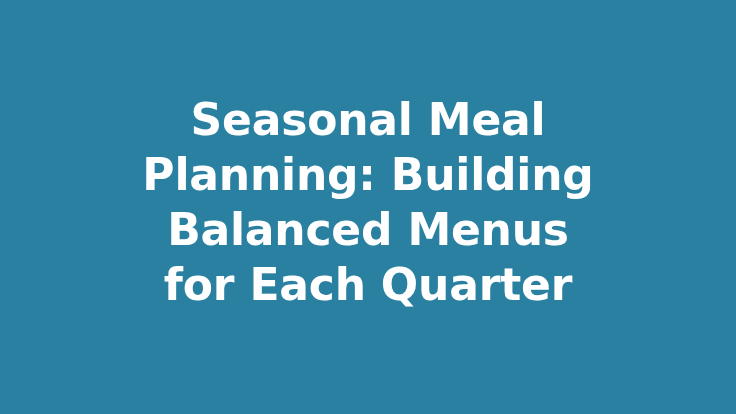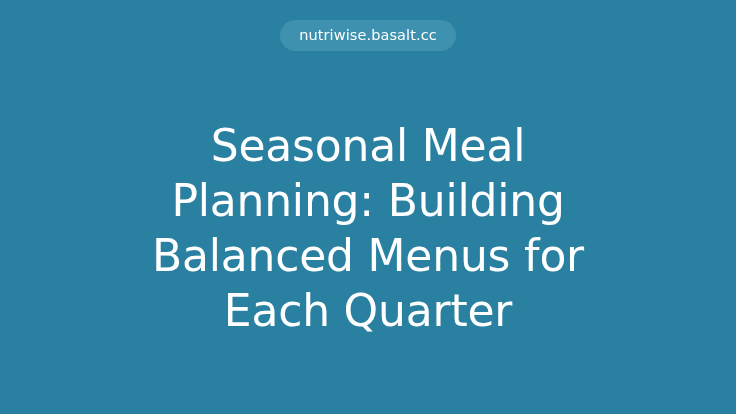--- a/index.html
+++ b/index.html
@@ -56,31 +56,28 @@
   }
 
   .headline {
     width: 452px;
     margin: 0;
     padding: 0 0 10px 0;
     text-align: center;
     color: #ffffff;
     font-size: 44px;
     line-height: 55px;
-    font-weight: 400;
+    font-weight: 700;
     letter-spacing: -0.2px;
     word-wrap: break-word;
   }
 </style>
 </head>
 <body>
 
 <div class="slide">
 
-  <div class="domain-badge">
-    <span class="domain-badge-label">nutriwise.basalt.cc</span>
-  </div>
 
   <div class="headline-wrap">
     <h1 class="headline">Seasonal Meal Planning: Building Balanced Menus for Each Quarter</h1>
   </div>
 
 </div>
 
 </body></html>

